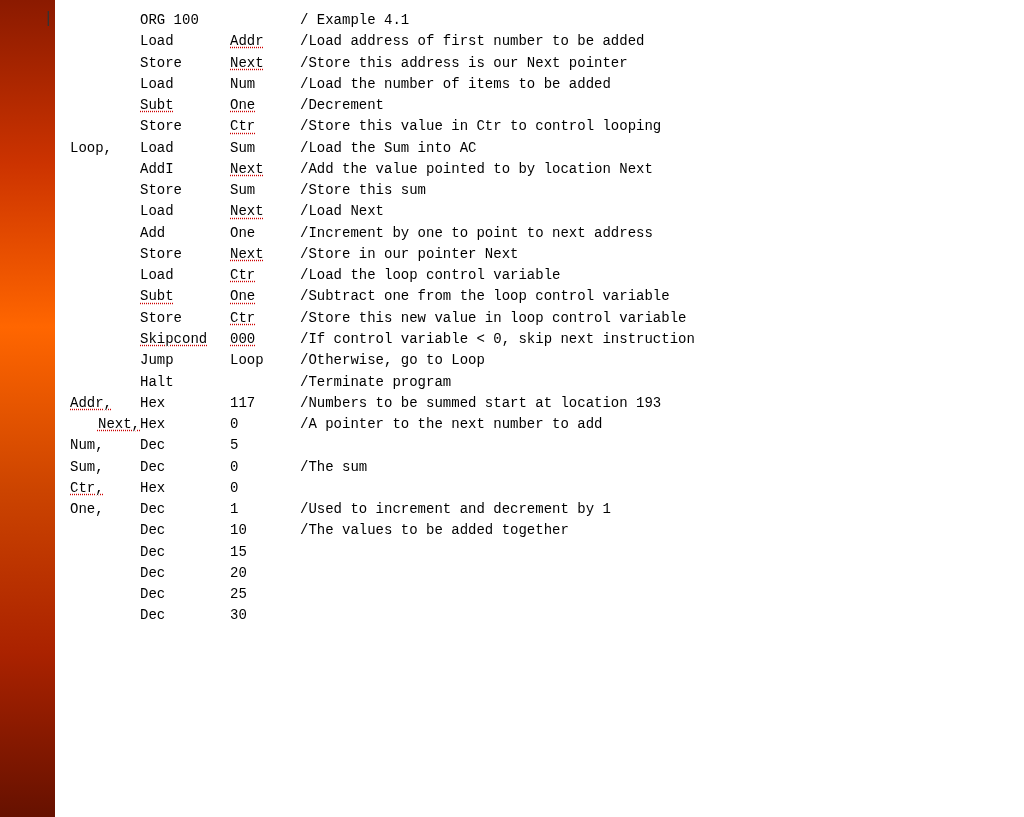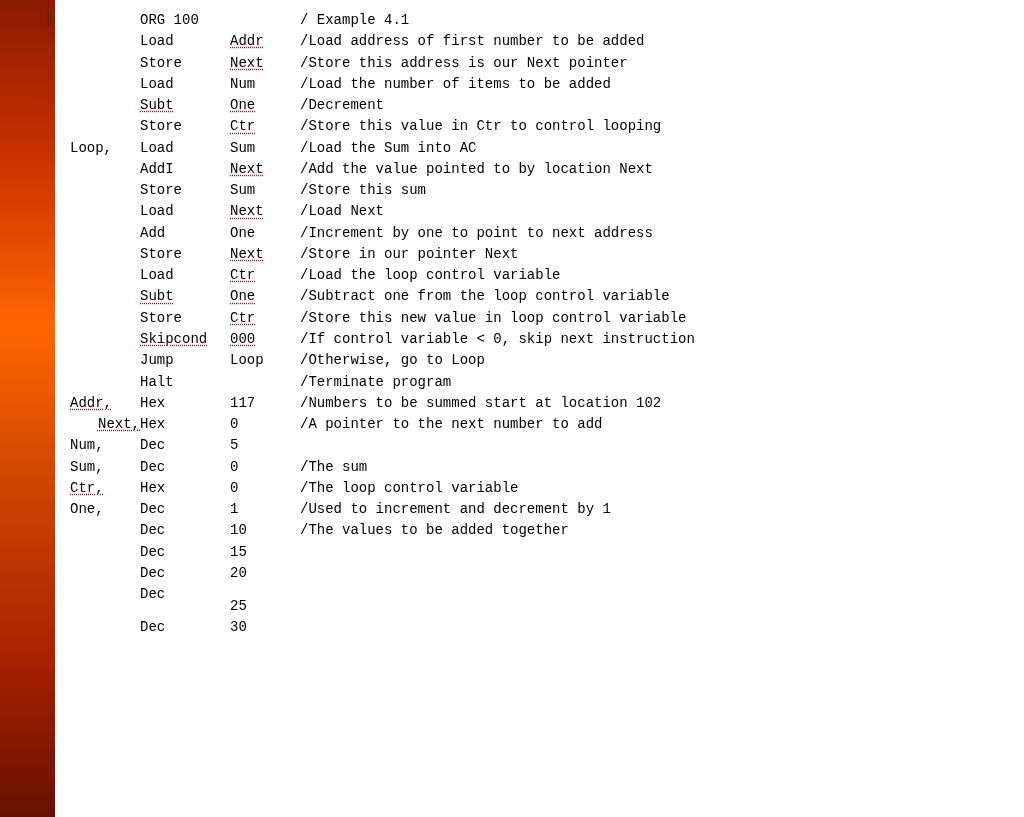--- a/index.html
+++ b/index.html
@@ -154,21 +154,21 @@
       <div style="display: flex; font-family: &quot;Courier New&quot;, Courier, monospace; font-size: 14px; line-height: 1.52; color: rgb(0, 0, 0);">
         <span style="display: inline-block; min-width: 70px; width: 70px;"></span>
         <span style="display: inline-block; min-width: 90px; width: 90px;">Halt</span>
         <span style="display: inline-block; min-width: 70px; width: 70px;"></span>
         <span>/Terminate program</span>
       </div>
       <div style="display: flex; font-family: &quot;Courier New&quot;, Courier, monospace; font-size: 14px; line-height: 1.52; color: rgb(0, 0, 0);">
         <span style="display: inline-block; min-width: 70px; width: 70px; text-decoration: underline dotted rgb(204, 0, 0); text-underline-offset: 2px;">Addr,</span>
         <span style="display: inline-block; min-width: 90px; width: 90px;">Hex</span>
         <span style="display: inline-block; min-width: 70px; width: 70px;">117</span>
-        <span>/Numbers to be summed start at location 102</span>
+        <span>/Numbers to be summed start at location 193</span>
       </div>
       <div style="display: flex; font-family: &quot;Courier New&quot;, Courier, monospace; font-size: 14px; line-height: 1.52; color: rgb(0, 0, 0);">
         <span style="display: inline-block; min-width: 70px; width: 70px; text-decoration: underline dotted rgb(204, 0, 0); text-underline-offset: 2px; text-align: right;">Next,</span>
         <span style="display: inline-block; min-width: 90px; width: 90px;">Hex</span>
         <span style="display: inline-block; min-width: 70px; width: 70px;">0</span>
         <span>/A pointer to the next number to add</span>
       </div>
       <div style="display: flex; font-family: &quot;Courier New&quot;, Courier, monospace; font-size: 14px; line-height: 1.52; color: rgb(0, 0, 0);">
         <span style="display: inline-block; min-width: 70px; width: 70px;">Num,</span>
         <span style="display: inline-block; min-width: 90px; width: 90px;">Dec</span>
@@ -177,21 +177,20 @@
       <div style="display: flex; font-family: &quot;Courier New&quot;, Courier, monospace; font-size: 14px; line-height: 1.52; color: rgb(0, 0, 0);">
         <span style="display: inline-block; min-width: 70px; width: 70px;">Sum,</span>
         <span style="display: inline-block; min-width: 90px; width: 90px;">Dec</span>
         <span style="display: inline-block; min-width: 70px; width: 70px;">0</span>
         <span>/The sum</span>
       </div>
       <div style="display: flex; font-family: &quot;Courier New&quot;, Courier, monospace; font-size: 14px; line-height: 1.52; color: rgb(0, 0, 0);">
         <span style="display: inline-block; min-width: 70px; width: 70px; text-decoration: underline dotted rgb(204, 0, 0); text-underline-offset: 2px;">Ctr,</span>
         <span style="display: inline-block; min-width: 90px; width: 90px;">Hex</span>
         <span style="display: inline-block; min-width: 70px; width: 70px;">0</span>
-        <span>/The loop control variable</span>
       </div>
       <div style="display: flex; font-family: &quot;Courier New&quot;, Courier, monospace; font-size: 14px; line-height: 1.52; color: rgb(0, 0, 0);">
         <span style="display: inline-block; min-width: 70px; width: 70px;">One,</span>
         <span style="display: inline-block; min-width: 90px; width: 90px;">Dec</span>
         <span style="display: inline-block; min-width: 70px; width: 70px;">1</span>
         <span>/Used to increment and decrement by 1</span>
       </div>
       <div style="display: flex; font-family: &quot;Courier New&quot;, Courier, monospace; font-size: 14px; line-height: 1.52; color: rgb(0, 0, 0);">
         <span style="display: inline-block; min-width: 70px; width: 70px;"></span>
         <span style="display: inline-block; min-width: 90px; width: 90px;">Dec</span>
@@ -206,21 +205,21 @@
       </div>
       <div style="display: flex; font-family: &quot;Courier New&quot;, Courier, monospace; font-size: 14px; line-height: 1.52; color: rgb(0, 0, 0);">
         <span style="display: inline-block; min-width: 70px; width: 70px;"></span>
         <span style="display: inline-block; min-width: 90px; width: 90px;">Dec</span>
         <span style="display: inline-block; min-width: 70px; width: 70px;">20</span>
         <span></span>
       </div>
       <div style="display: flex; font-family: &quot;Courier New&quot;, Courier, monospace; font-size: 14px; line-height: 1.52; color: rgb(0, 0, 0);">
         <span style="display: inline-block; min-width: 70px; width: 70px;"></span>
         <span style="display: inline-block; min-width: 90px; width: 90px;">Dec</span>
-        <span style="display: inline-block; min-width: 70px; width: 70px; margin-top: 12px;">25</span>
+        <span style="display: inline-block; min-width: 70px; width: 70px;">25</span>
         <span></span>
       </div>
       <div style="display: flex; font-family: &quot;Courier New&quot;, Courier, monospace; font-size: 14px; line-height: 1.52; color: rgb(0, 0, 0);">
         <span style="display: inline-block; min-width: 70px; width: 70px;"></span>
         <span style="display: inline-block; min-width: 90px; width: 90px;">Dec</span>
         <span style="display: inline-block; min-width: 70px; width: 70px;">30</span>
         <span></span>
       </div>
     </div>
 </div>

